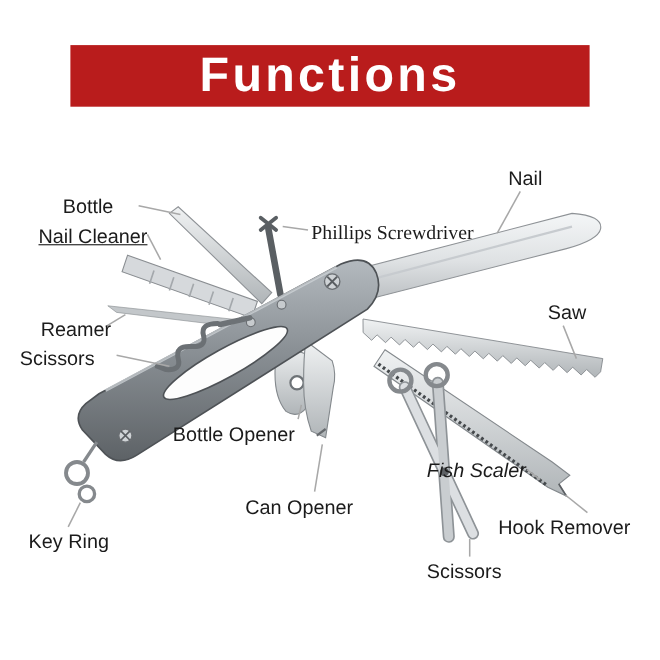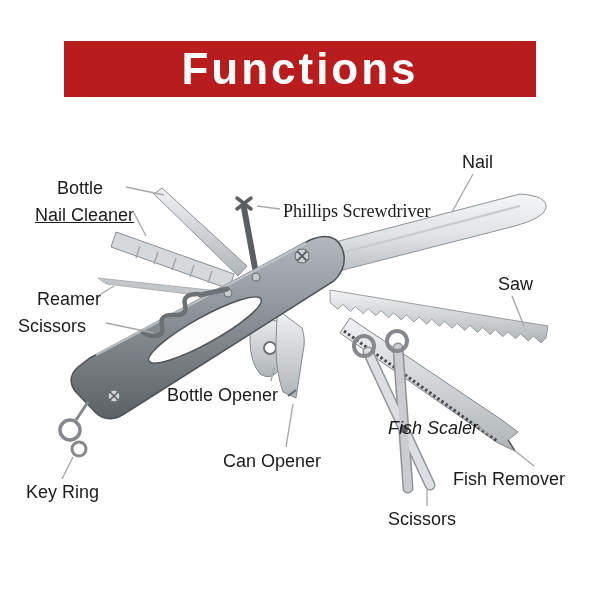--- a/index.html
+++ b/index.html
@@ -18,21 +18,21 @@
   .label{
     position:absolute;font-size:18px;color:#1b1b1b;white-space:nowrap;line-height:22px;
   }
   #lb-reamer{left:57px;top:177px;}
   #lb-nail-cleaner{left:35px;top:204px;text-decoration:underline;}
   #lb-phillips{left:283px;top:200px;font-family:Liberation Serif, serif;}
   #lb-blade{left:462px;top:151px;}
   #lb-needle{left:37px;top:288px;}
   #lb-corkscrew{left:18px;top:315px;}
   #lb-saw{left:498px;top:273px;}
-  #lb-bottle-opener{left:167px;top:384px;}
+  #lb-bottle-opener{left:157px;top:384px;}
   #lb-can-opener{left:223px;top:450px;}
   #lb-fish-scaler{left:388px;top:417px;font-style:italic;}
   #lb-hook-remover{left:453px;top:468px;}
   #lb-key-ring{left:26px;top:481px;}
   #lb-scissors{left:388px;top:508px;}
 </style>
 </head>
 <body>
 
 <div class="page">
@@ -159,17 +159,17 @@
   <div class="label" id="lb-reamer">Bottle</div>
   <div class="label" id="lb-nail-cleaner">Nail Cleaner</div>
   <div class="label" id="lb-phillips">Phillips Screwdriver</div>
   <div class="label" id="lb-blade">Nail</div>
   <div class="label" id="lb-needle">Reamer</div>
   <div class="label" id="lb-corkscrew">Scissors</div>
   <div class="label" id="lb-saw">Saw</div>
   <div class="label" id="lb-bottle-opener">Bottle Opener</div>
   <div class="label" id="lb-can-opener">Can Opener</div>
   <div class="label" id="lb-fish-scaler">Fish Scaler</div>
-  <div class="label" id="lb-hook-remover">Fish Remover</div>
+  <div class="label" id="lb-hook-remover">Hook Remover</div>
   <div class="label" id="lb-scissors">Scissors</div>
   <div class="label" id="lb-key-ring">Key Ring</div>
 
 </div>
 
 </body></html>

